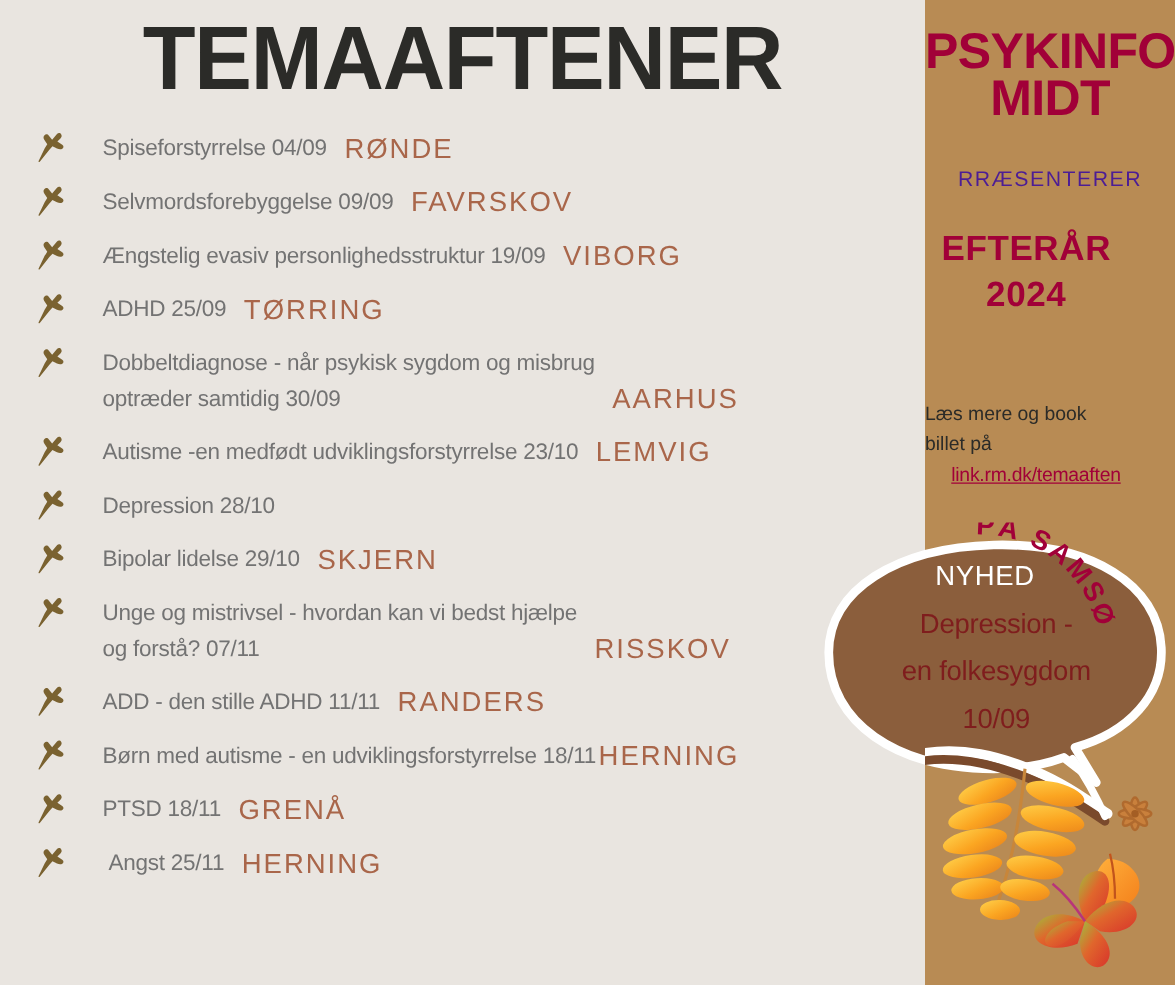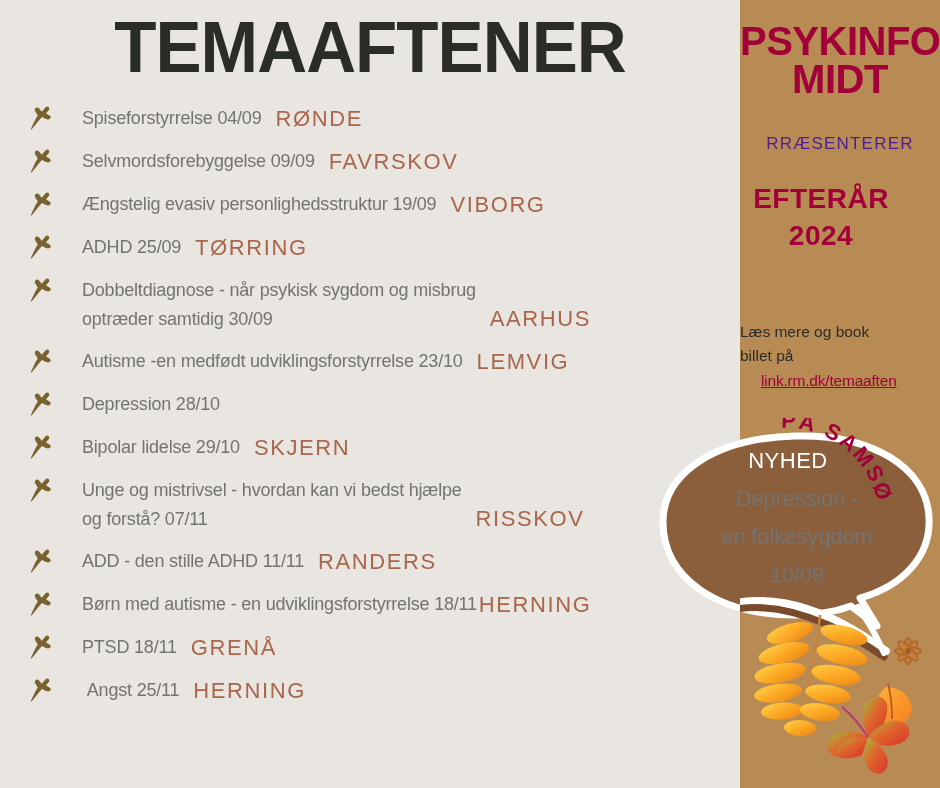--- a/index.html
+++ b/index.html
@@ -178,21 +178,21 @@
     font-weight: 400;
     color: #FFFFFF;
     letter-spacing: 0.5px;
     margin-left: -18px;
     margin-bottom: 6px;
   }
   .bubble-line {
     display: block;
     font-size: 22px;
     line-height: 38px;
-    color: #737373;
+    color: #7f1d1d;
     letter-spacing: -0.2px;
   }
 
   #samso-arc {
     position: absolute;
     left: 772px;
     top: 418px;
     width: 175px;
     height: 115px;
     pointer-events: none;

